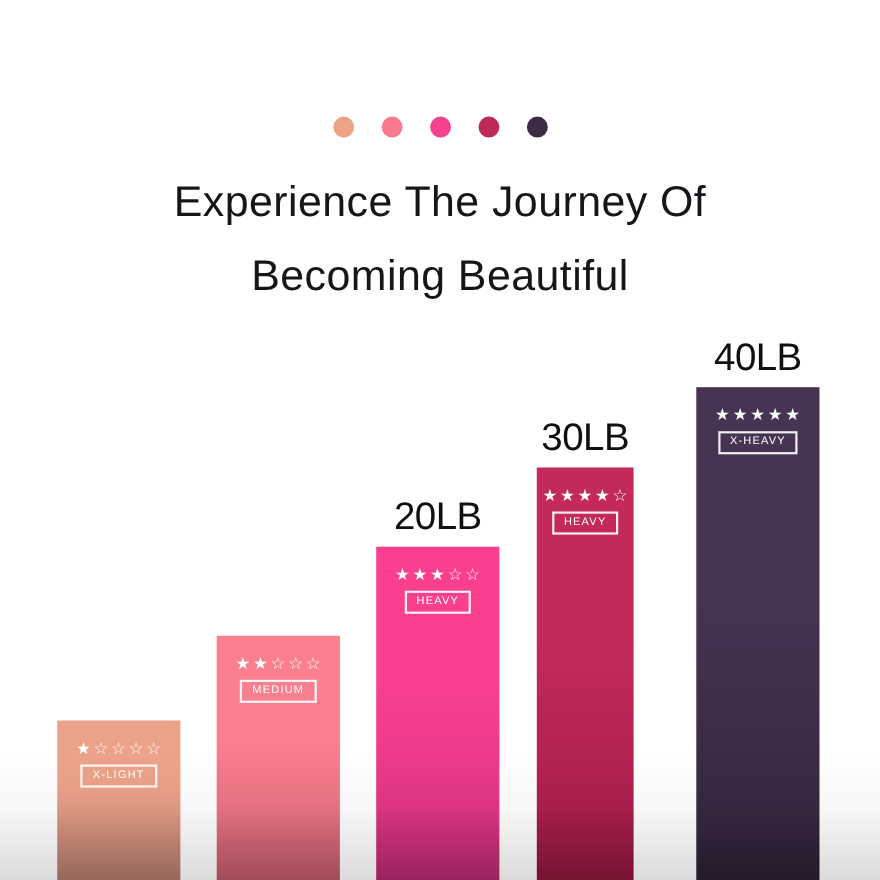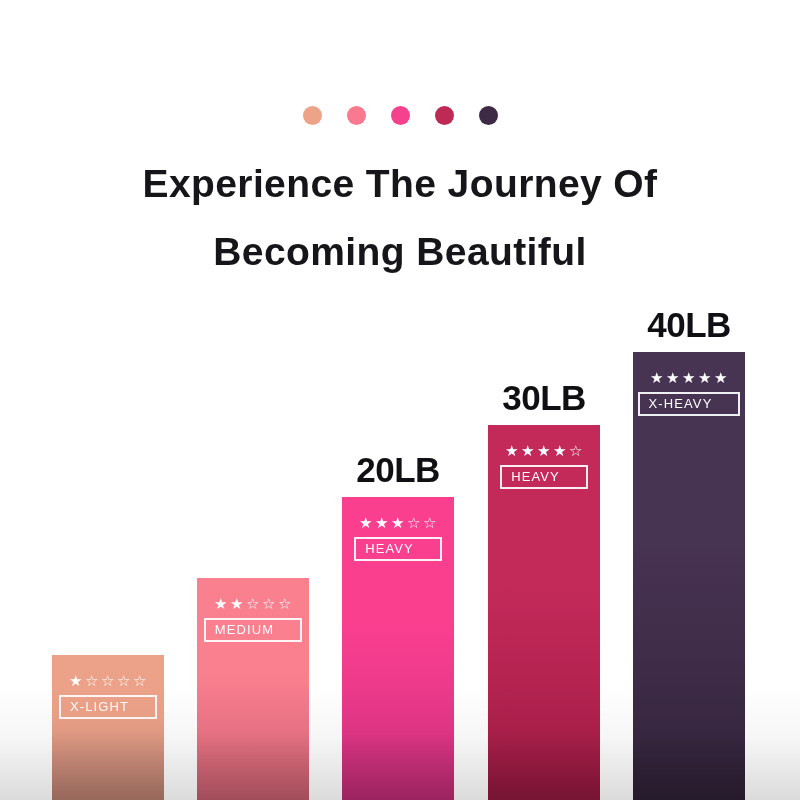--- a/index.html
+++ b/index.html
@@ -41,21 +41,21 @@
 
   
   #headline {
     position: absolute;
     top: 150px;
     left: 0;
     width: 800px;
     text-align: center;
     color: #16161a;
     font-size: 39px;
-    font-weight: bold;
+    font-weight: normal;
     line-height: 68px;
     letter-spacing: 0.4px;
   }
   #headline .hl-line { display: block; }
 
   
   #chart {
     position: absolute;
     left: 0;
     top: 0;
@@ -69,21 +69,21 @@
   }
 
   .bar-cap {
     position: absolute;
     left: 50%;
     transform: translateX(-50%);
     bottom: 100%;
     margin-bottom: 7px;
     white-space: nowrap;
     color: #101014;
-    font-weight: bold;
+    font-weight: normal;
     font-size: 35px;
     letter-spacing: -0.5px;
   }
 
   .bar {
     position: relative;
     width: 100%;
     height: 100%;
     overflow: hidden;
   }
@@ -118,24 +118,24 @@
     line-height: 1;
     font-size: 15px;
     color: #ffffff;
     letter-spacing: 0.5px;
   }
   .star { display: inline-block; }
 
   .grade-badge {
     border: 2px solid rgba(255,255,255,0.92);
     color: #ffffff;
-    font-size: 13px;
+    font-size: 10px;
     font-weight: normal;
     letter-spacing: 1.1px;
-    padding: 3px 26px 4px 9px;
+    padding: 3px 9px 4px 9px;
     line-height: 1;
     white-space: nowrap;
   }
 
   
   #floor-shade {
     position: absolute;
     left: 0;
     bottom: 0;
     width: 800px;
@@ -200,21 +200,21 @@
               <span class="star">★</span>
               <span class="star">★</span>
               <span class="star">★</span>
               <span class="star">☆</span>
               <span class="star">☆</span>
             </div>
             <div class="grade-badge">HEAVY</div>
           </div>
         </div>
       </div>
-      <div class="bar-group" style="left: 488px; width: 112px; height: 375px;">
+      <div class="bar-group" style="left: 488px; width: 88px; height: 375px;">
         <div class="bar-cap">30LB</div>
         <div class="bar" style="background: linear-gradient(rgb(195, 42, 90) 0%, rgb(195, 42, 90) 42%, rgb(164, 27, 70) 100%);">
           <div class="bar-inner">
             <div class="stars">
               <span class="star">★</span>
               <span class="star">★</span>
               <span class="star">★</span>
               <span class="star">★</span>
               <span class="star">☆</span>
             </div>

